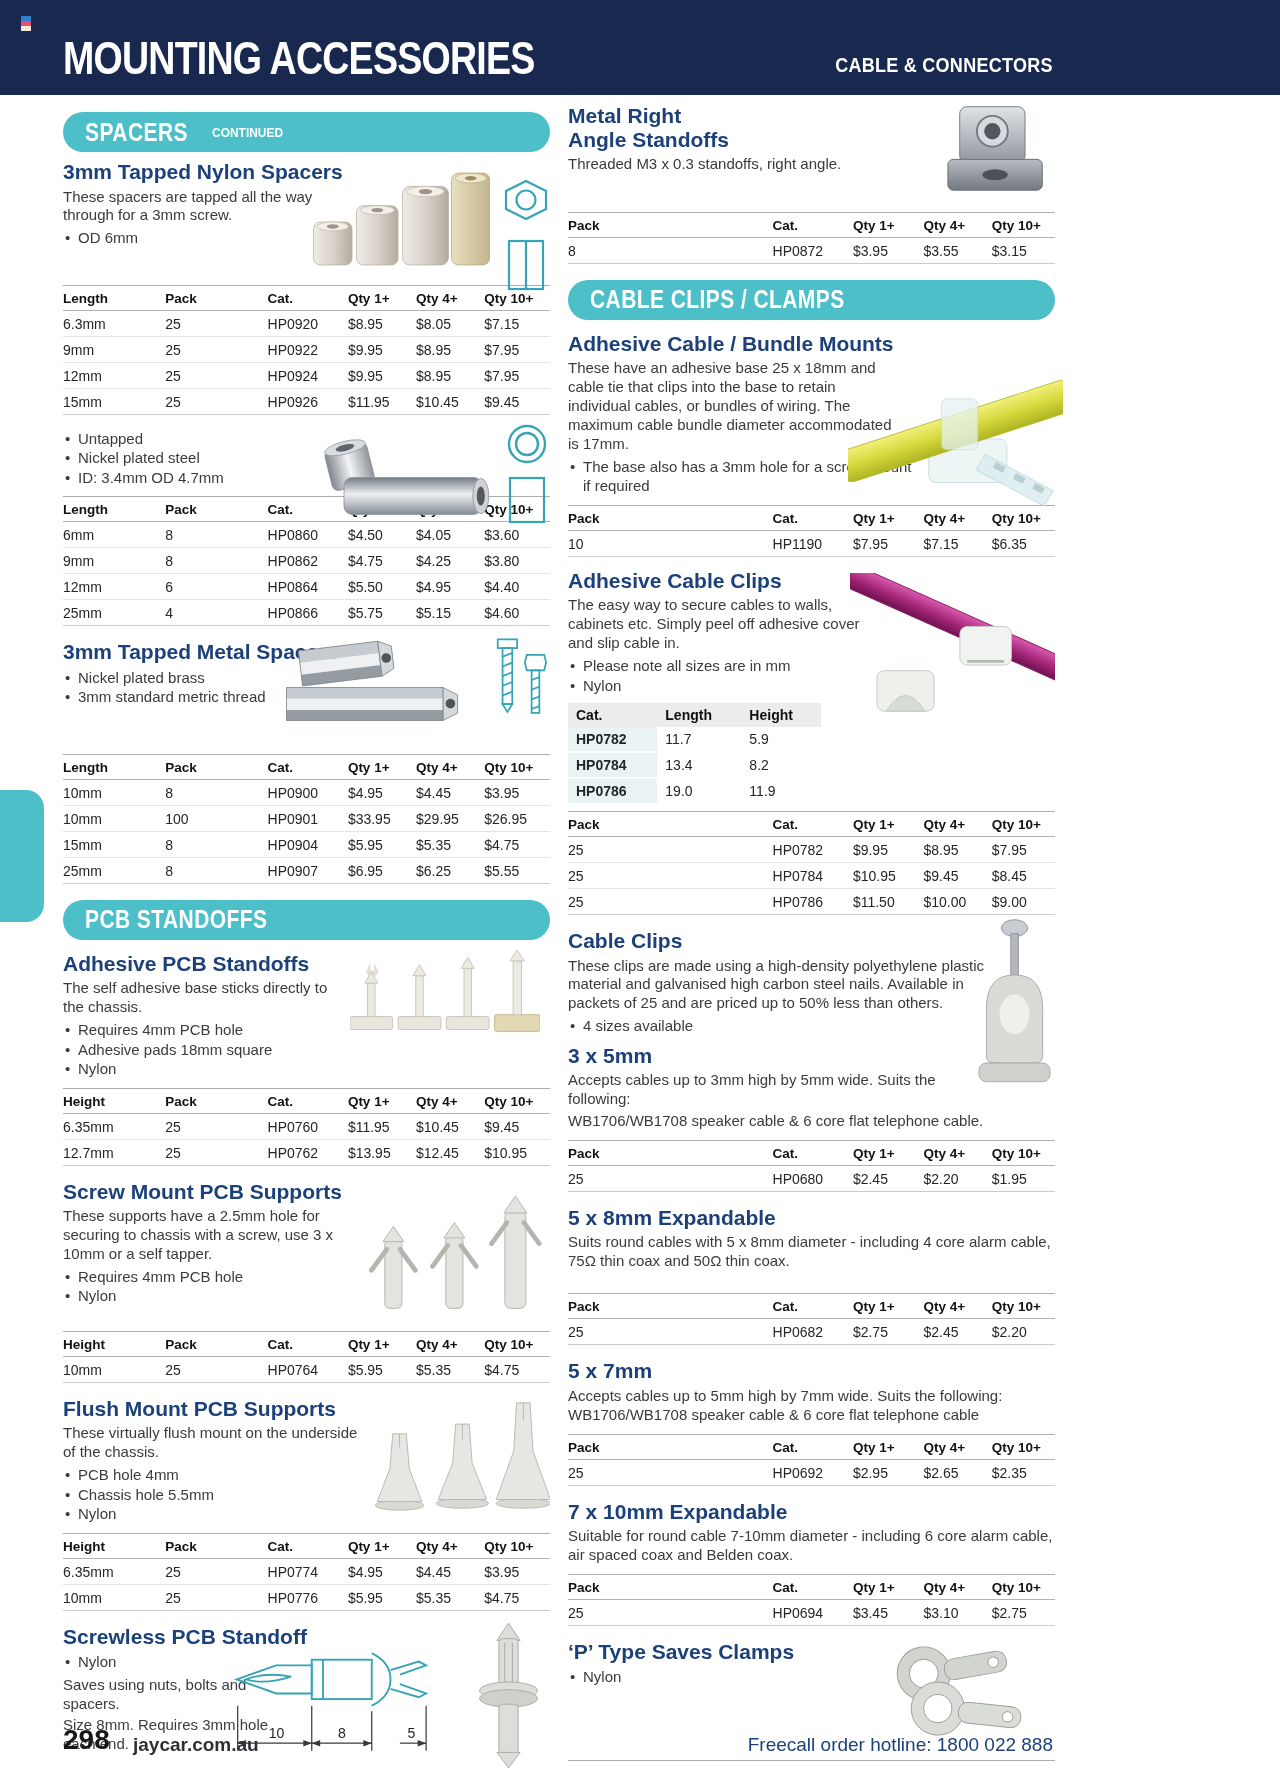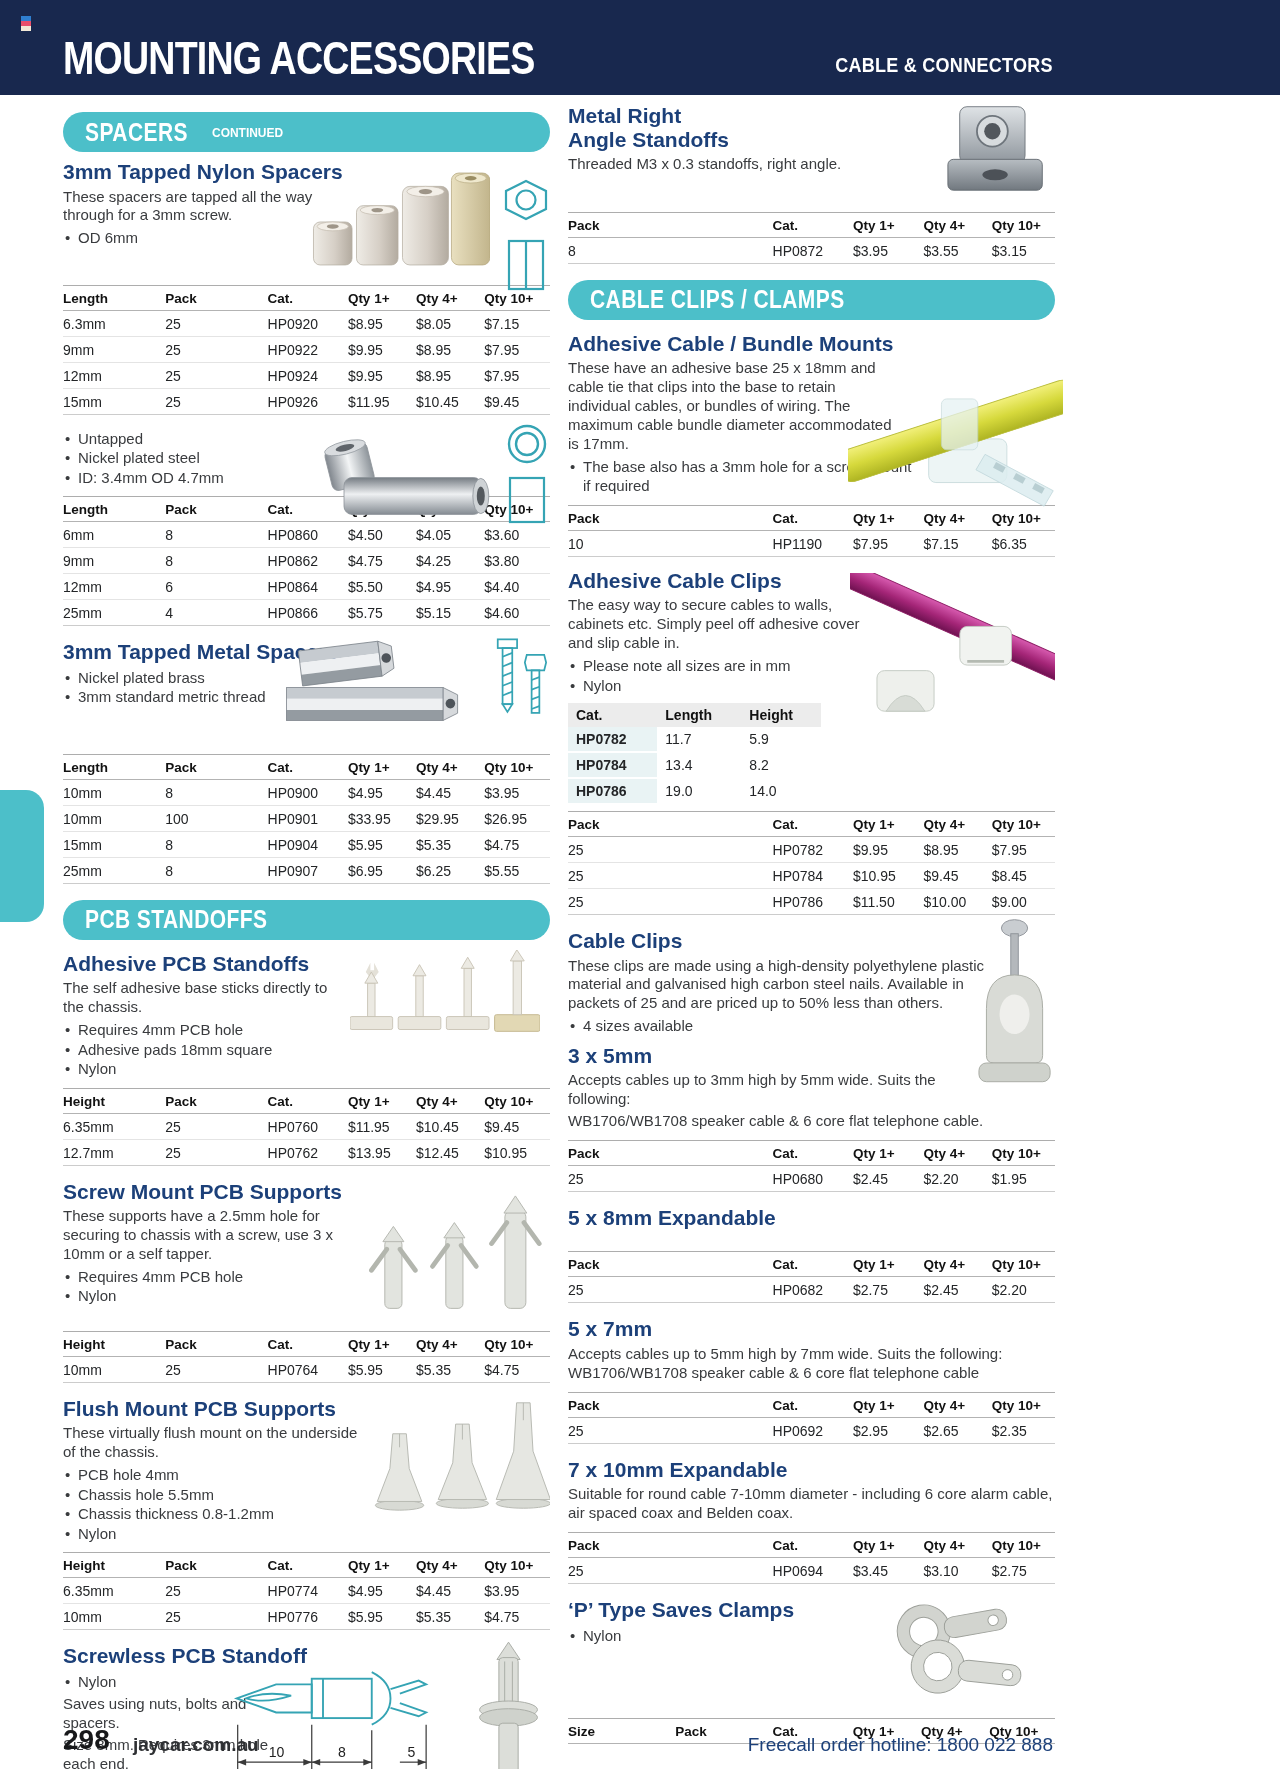--- a/index.html
+++ b/index.html
@@ -501,21 +501,20 @@
         </tbody>
     </table>
   </div>
 
   <div class="prod mt14">
     <h3 class="ptitle">Flush Mount PCB Supports</h3>
     <p class="desc" style="width:300px">These virtually flush mount on the underside of the chassis.</p>
     <ul class="bul">
         <li>PCB hole 4mm</li>
         <li>Chassis hole 5.5mm</li>
-        <li>Chassis thickness 0.8-1.2mm</li>
         <li>Nylon</li>
       </ul>
     <div class="pimg" style="right:0;top:0">
       <svg width="180" height="118" viewBox="0 0 185 122">
         <g fill="#e6e7e2" stroke="#b6b9b1">
           <ellipse cx="30" cy="112" rx="25" ry="5" fill="#d8dad4"></ellipse>
             <polygon points="23,38 37,38 40,74 53,108 7,108 20,74"></polygon>
             <line x1="30" y1="38" x2="30" y2="52"></line>
           <ellipse cx="95" cy="110" rx="27" ry="5" fill="#d8dad4"></ellipse>
             <polygon points="88,28 102,28 105,68 120,106 70,106 85,68"></polygon>
@@ -776,21 +775,21 @@
             <td>5.9</td>
           </tr>
           <tr>
             <td>HP0784</td>
             <td>13.4</td>
             <td>8.2</td>
           </tr>
           <tr>
             <td>HP0786</td>
             <td>19.0</td>
-            <td>14.0</td>
+            <td>11.9</td>
           </tr>
         </tbody>
     </table>
     <table class="tbl" style="margin-top:6px">
       <colgroup>
           <col style="width:42%">
           <col style="width:16.5%">
           <col style="width:14.5%">
           <col style="width:14%">
           <col style="width:13%">
@@ -875,20 +874,21 @@
             <td>$2.45</td>
             <td>$2.20</td>
             <td>$1.95</td>
           </tr>
         </tbody>
     </table>
   </div>
 
   <div class="prod mt14">
     <h3 class="ptitle">5 x 8mm Expandable</h3>
+    <p class="desc">Suits round cables with 5 x 8mm diameter - including 4 core alarm cable, 75Ω thin coax and 50Ω thin coax.</p>
     <table class="tbl" style="margin-top:22px">
       <colgroup>
           <col style="width:42%">
           <col style="width:16.5%">
           <col style="width:14.5%">
           <col style="width:14%">
           <col style="width:13%">
         </colgroup>
       <thead>
           <tr>

